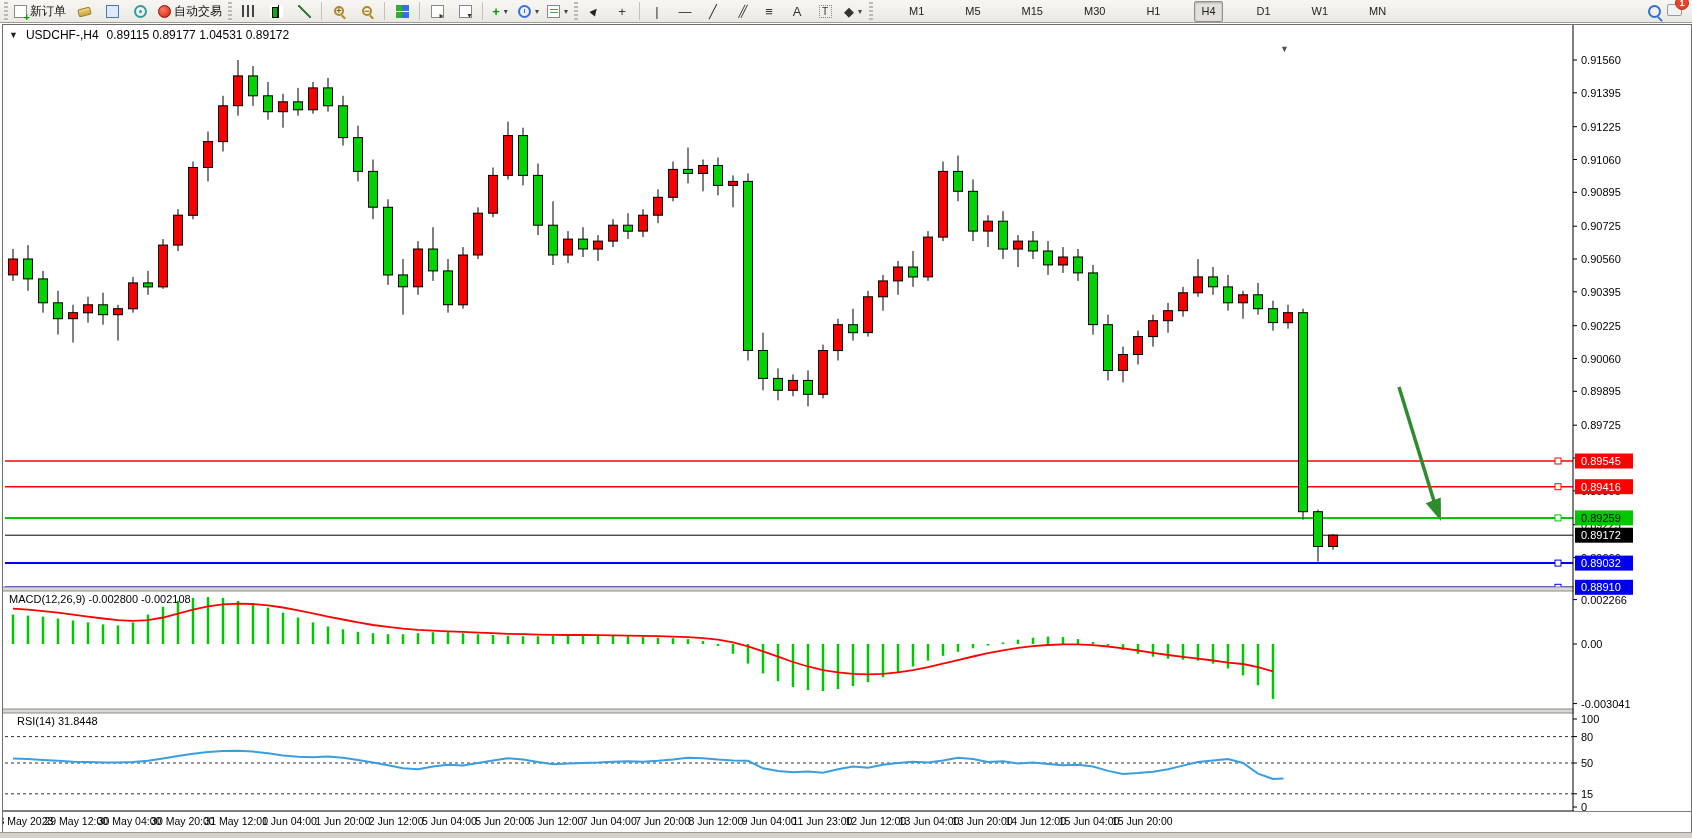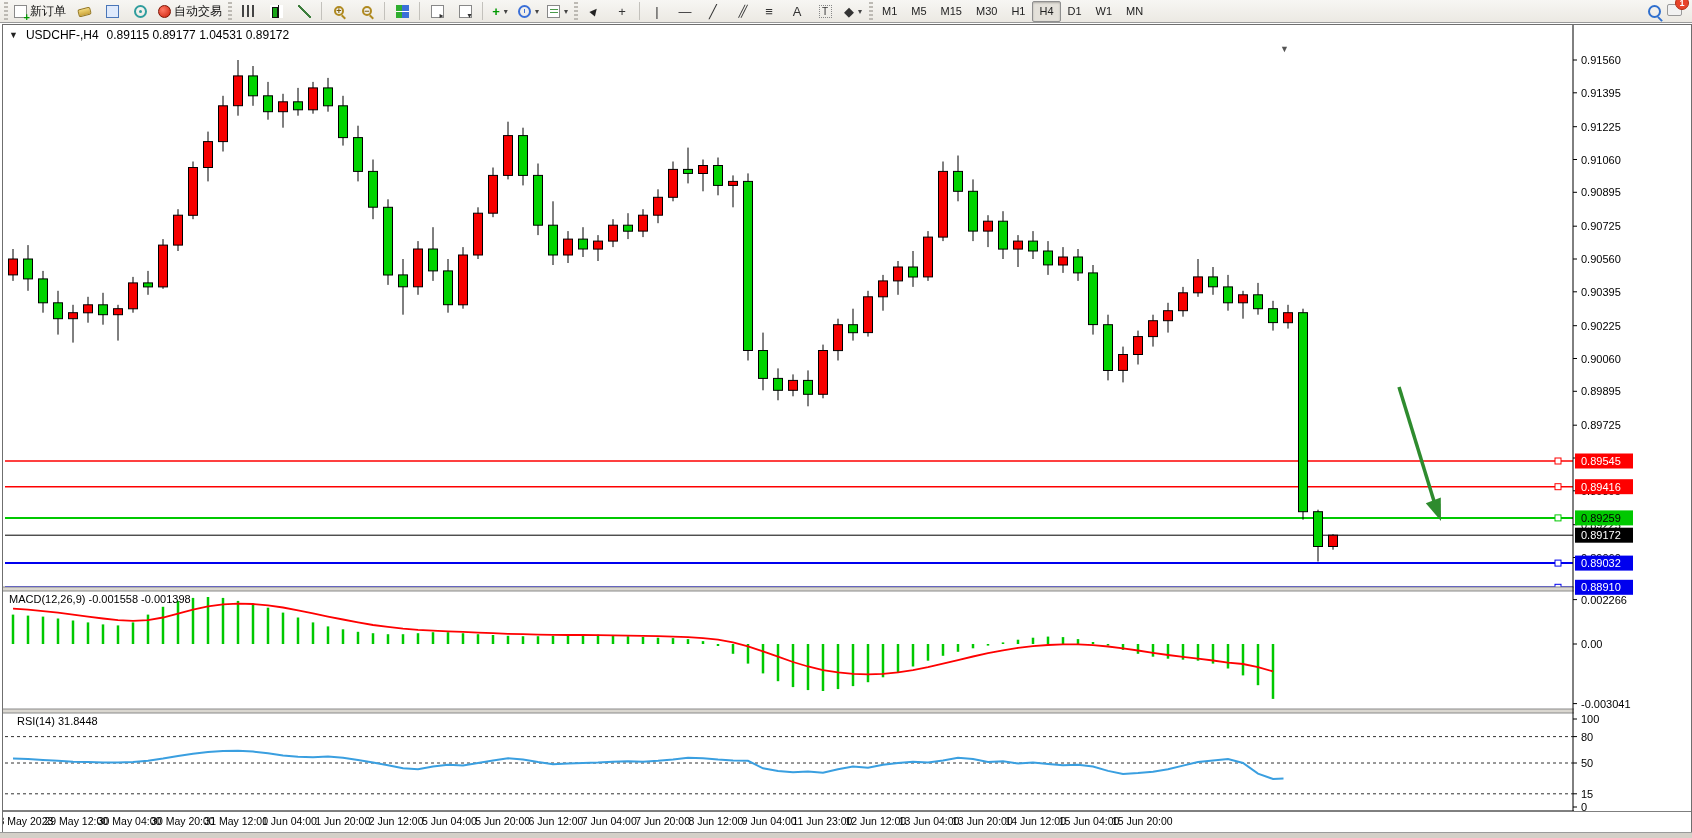--- a/index.html
+++ b/index.html
@@ -3,21 +3,21 @@
 <meta charset="utf-8">
 <style>
   html,body{margin:0;padding:0;background:#d4d0c8;font-family:"Liberation Sans",sans-serif;}
   #app{position:relative;width:1692px;height:838px;background:#fff;overflow:hidden;}
   
   #toolbar{position:absolute;left:0;top:0;width:1692px;height:23px;background:linear-gradient(#f7f6f3,#ece9e3);
     border-bottom:1px solid #9a9a9a;display:flex;align-items:center;padding:0 2px;box-sizing:border-box;}
   .tbtn{height:20px;min-width:20px;display:flex;align-items:center;justify-content:center;gap:3px;
     padding:0 3px;border:1px solid transparent;border-radius:2px;cursor:default;}
   .tbtn .lbl{font-size:12px;color:#111;white-space:nowrap;}
-  .tf{font-size:11px;color:#222;padding:1px 6px;height:17px;display:flex;align-items:center;border:1px solid transparent;border-radius:2px;}
+  .tf{font-size:11px;color:#222;padding:1px 6px;height:17px;display:flex;align-items:center;border:1px solid transparent;border-radius:2px;margin-left:27px;}
   .tf.active{background:#e4e1da;border:1px solid #8f8f8f;box-shadow:inset 0 1px 2px rgba(0,0,0,.25);}
   .sep{width:1px;height:18px;background:#c3c1bc;margin:0 3px;}
   .grip{width:4px;height:18px;margin:0 2px;background:repeating-linear-gradient(#bdbab4 0 2px,transparent 2px 4px);}
   .dd{font-size:8px;color:#444;margin-left:1px;}
   .glyph{font-size:13px;line-height:13px;color:#333;}
   
   .ic{width:13px;height:13px;position:relative;display:inline-block;box-sizing:border-box;}
   .ic-doc{background:#fff;border:1px solid #8a8a8a;}
   .ic-doc::after{content:"+";position:absolute;right:-4px;bottom:-6px;color:#009900;font-weight:bold;font-size:11px;}
   .ic-gold{height:8px;margin-top:2px;background:linear-gradient(#f2d878,#caa33a);border:1px solid #96781f;border-radius:2px;transform:rotate(-14deg);}
@@ -174,21 +174,21 @@
         <span style="position:relative;display:inline-block"><span class="ic-chat"></span><span class="badge">1</span></span>
       </div>
     </div>
 
   <div id="chartwin">
     <div id="chart-title">
       <span class="tri">▼</span>
       <span>USDCHF-,H4</span>
       <span>0.89115 0.89177 1.04531 0.89172</span>
     </div>
-    <div class="indlabel" style="left:6px;top:568px;">MACD(12,26,9) -0.001558 -0.001398</div>
+    <div class="indlabel" style="left:6px;top:568px;">MACD(12,26,9) -0.002800 -0.002108</div>
     <div class="indlabel" style="left:6px;top:690px;padding-left:8px;">RSI(14) 31.8448</div>
     <div id="svgbox"><svg width="1688" height="808" viewBox="0 0 1688 808" font-family="Liberation Sans, sans-serif">
           <rect x="0" y="0" width="1688" height="808" fill="#ffffff"></rect>
           <line x1="2" y1="436.0" x2="1570" y2="436.0" stroke="#fe0000" stroke-width="1.5"></line>
           <rect x="1552" y="433" width="6" height="6" fill="#ffffff" stroke="#fe0000"></rect>
           <line x1="2" y1="461.7" x2="1570" y2="461.7" stroke="#fe0000" stroke-width="1.5"></line>
           <rect x="1552" y="458.7" width="6" height="6" fill="#ffffff" stroke="#fe0000"></rect>
           <line x1="2" y1="492.9" x2="1570" y2="492.9" stroke="#00c800" stroke-width="2"></line>
           <rect x="1552" y="489.9" width="6" height="6" fill="#ffffff" stroke="#00c800"></rect>
           <line x1="2" y1="510.2" x2="1570" y2="510.2" stroke="#000000" stroke-width="1"></line>

